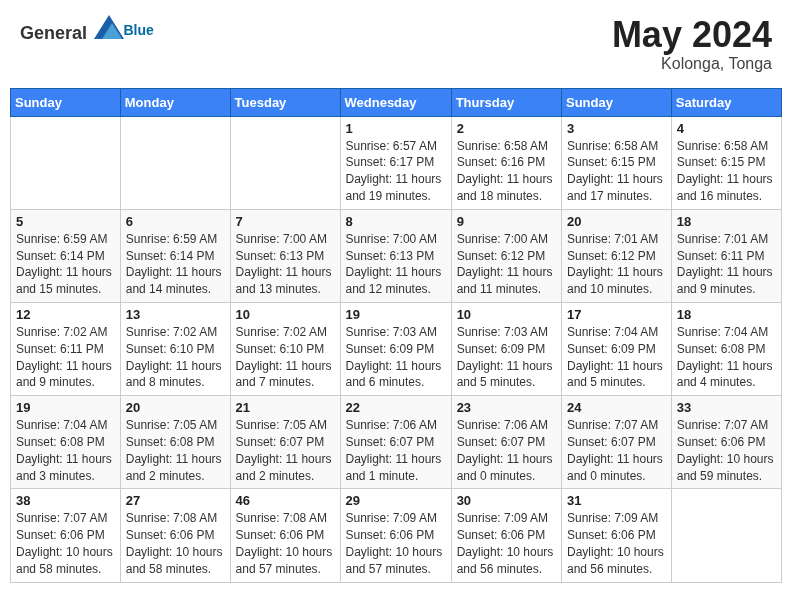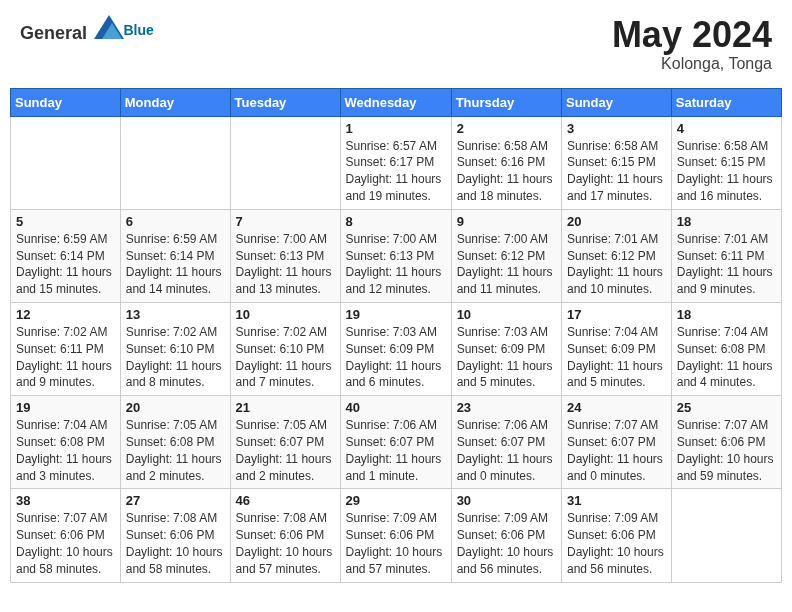--- a/index.html
+++ b/index.html
@@ -213,33 +213,33 @@
         </td>
         <td>
           <div class="day-number">20</div>
           <div class="day-info">Sunrise: 7:05 AM<br>Sunset: 6:08 PM<br>Daylight: 11 hours<br>and 2 minutes.</div>
         </td>
         <td>
           <div class="day-number">21</div>
           <div class="day-info">Sunrise: 7:05 AM<br>Sunset: 6:07 PM<br>Daylight: 11 hours<br>and 2 minutes.</div>
         </td>
         <td>
-          <div class="day-number">40</div>
+          <div class="day-number">22</div>
           <div class="day-info">Sunrise: 7:06 AM<br>Sunset: 6:07 PM<br>Daylight: 11 hours<br>and 1 minute.</div>
         </td>
         <td>
           <div class="day-number">23</div>
           <div class="day-info">Sunrise: 7:06 AM<br>Sunset: 6:07 PM<br>Daylight: 11 hours<br>and 0 minutes.</div>
         </td>
         <td>
           <div class="day-number">24</div>
           <div class="day-info">Sunrise: 7:07 AM<br>Sunset: 6:07 PM<br>Daylight: 11 hours<br>and 0 minutes.</div>
         </td>
         <td>
-          <div class="day-number">25</div>
+          <div class="day-number">33</div>
           <div class="day-info">Sunrise: 7:07 AM<br>Sunset: 6:06 PM<br>Daylight: 10 hours<br>and 59 minutes.</div>
         </td>
       </tr>
       <tr>
         <td>
           <div class="day-number">38</div>
           <div class="day-info">Sunrise: 7:07 AM<br>Sunset: 6:06 PM<br>Daylight: 10 hours<br>and 58 minutes.</div>
         </td>
         <td>
           <div class="day-number">27</div>

